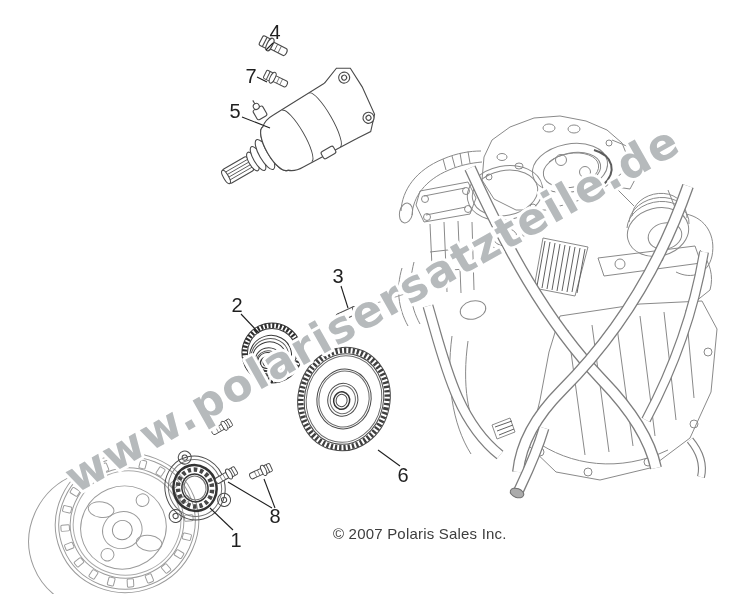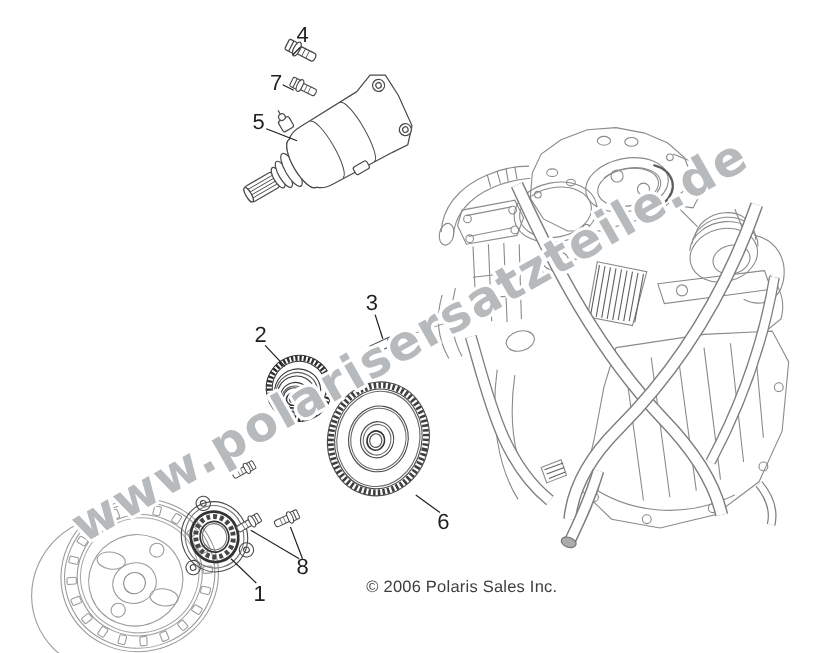--- a/index.html
+++ b/index.html
@@ -273,15 +273,15 @@
 
 <div class="callout" style="left:224px;top:529px">1</div>
 <div class="callout" style="left:225px;top:294px">2</div>
 <div class="callout" style="left:326px;top:265px">3</div>
 <div class="callout" style="left:263px;top:21px">4</div>
 <div class="callout" style="left:223px;top:100px">5</div>
 <div class="callout" style="left:391px;top:464px">6</div>
 <div class="callout" style="left:239px;top:65px">7</div>
 <div class="callout" style="left:263px;top:505px">8</div>
 
-<div class="copyright">© 2006 Polaris Sales Inc.</div>
+<div class="copyright">© 2007 Polaris Sales Inc.</div>
 
 </div>
 
 </body></html>

